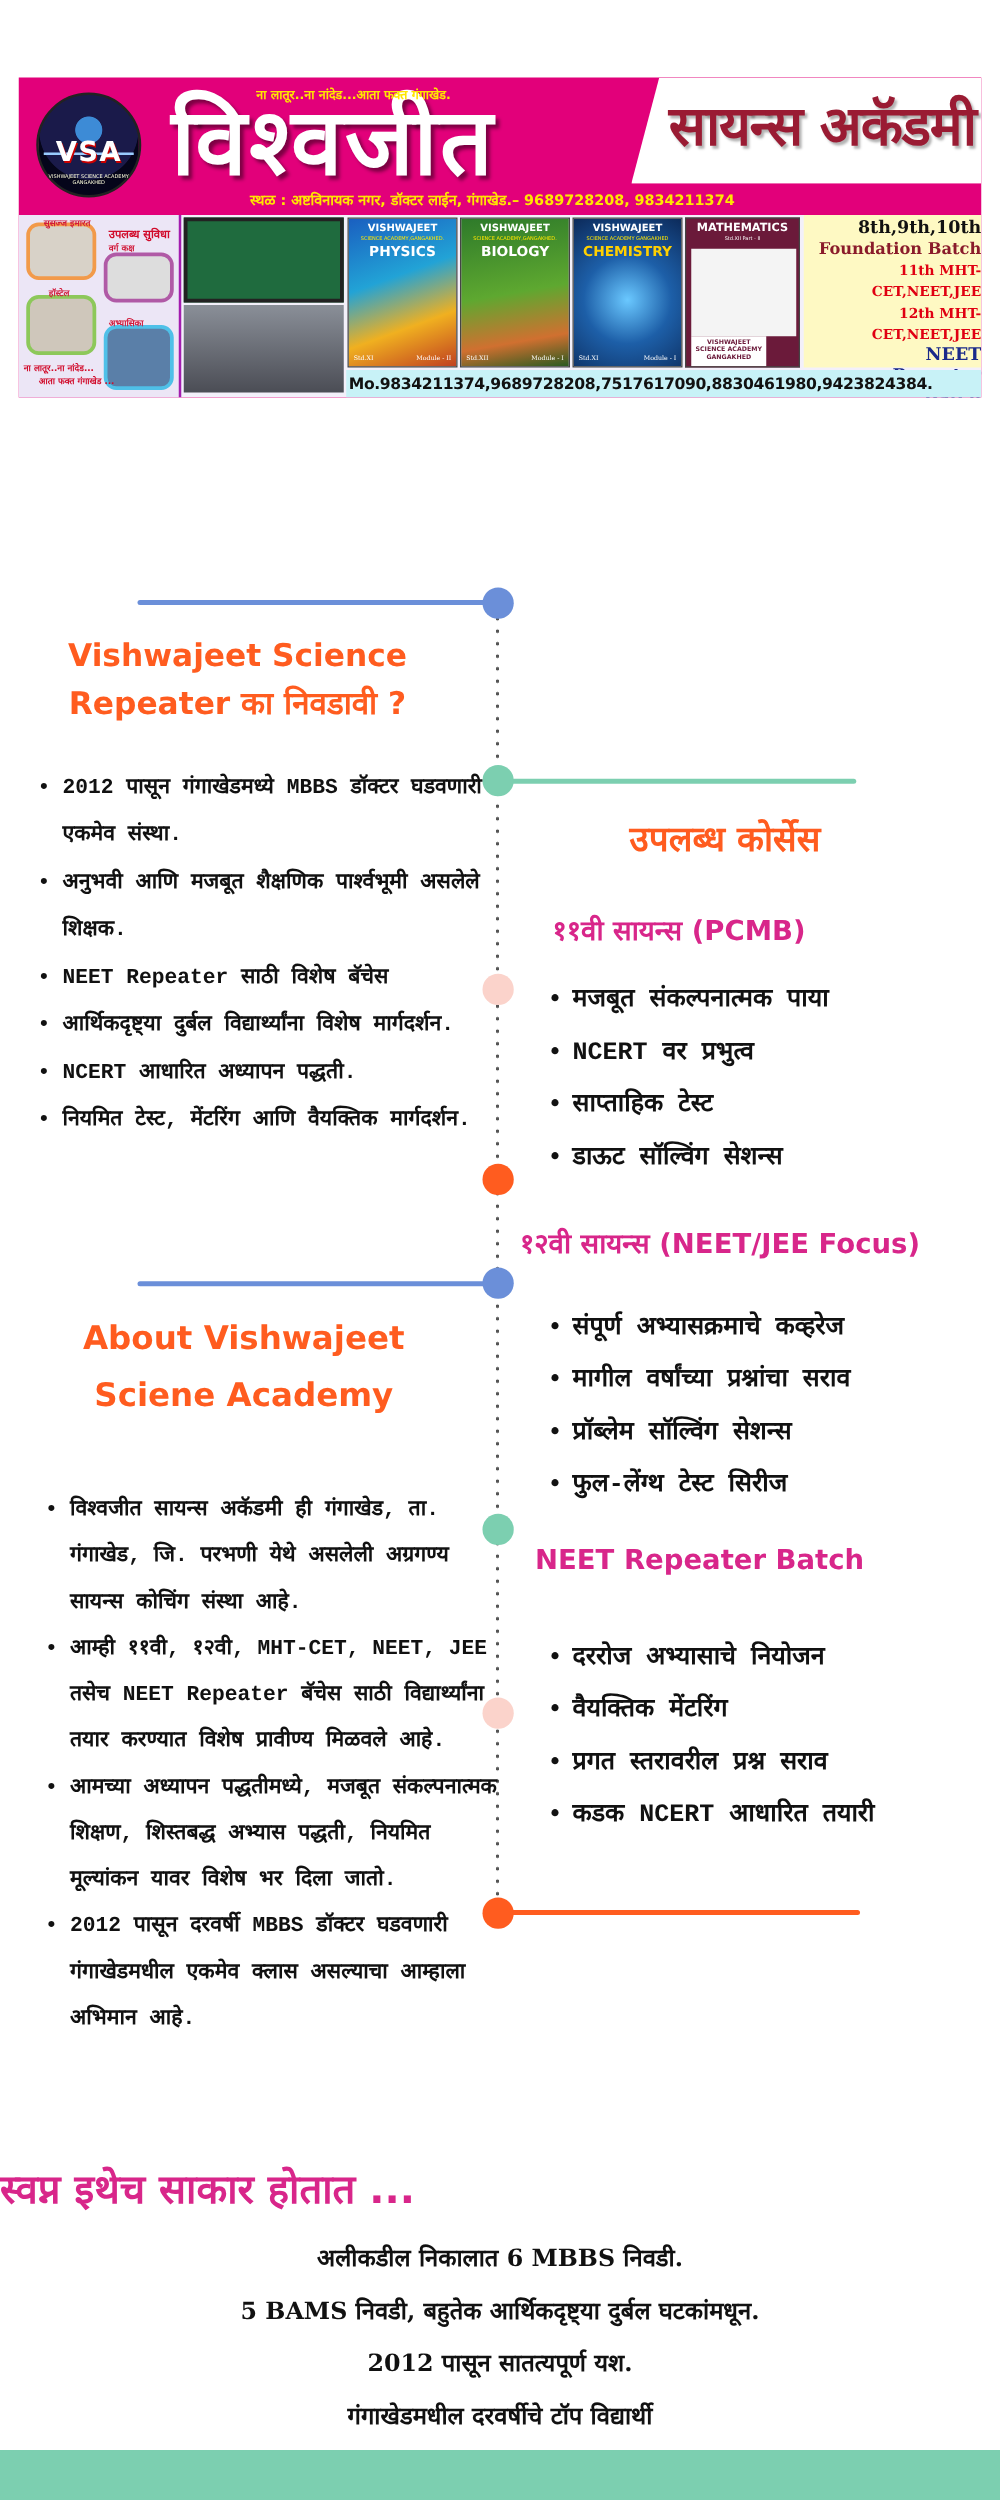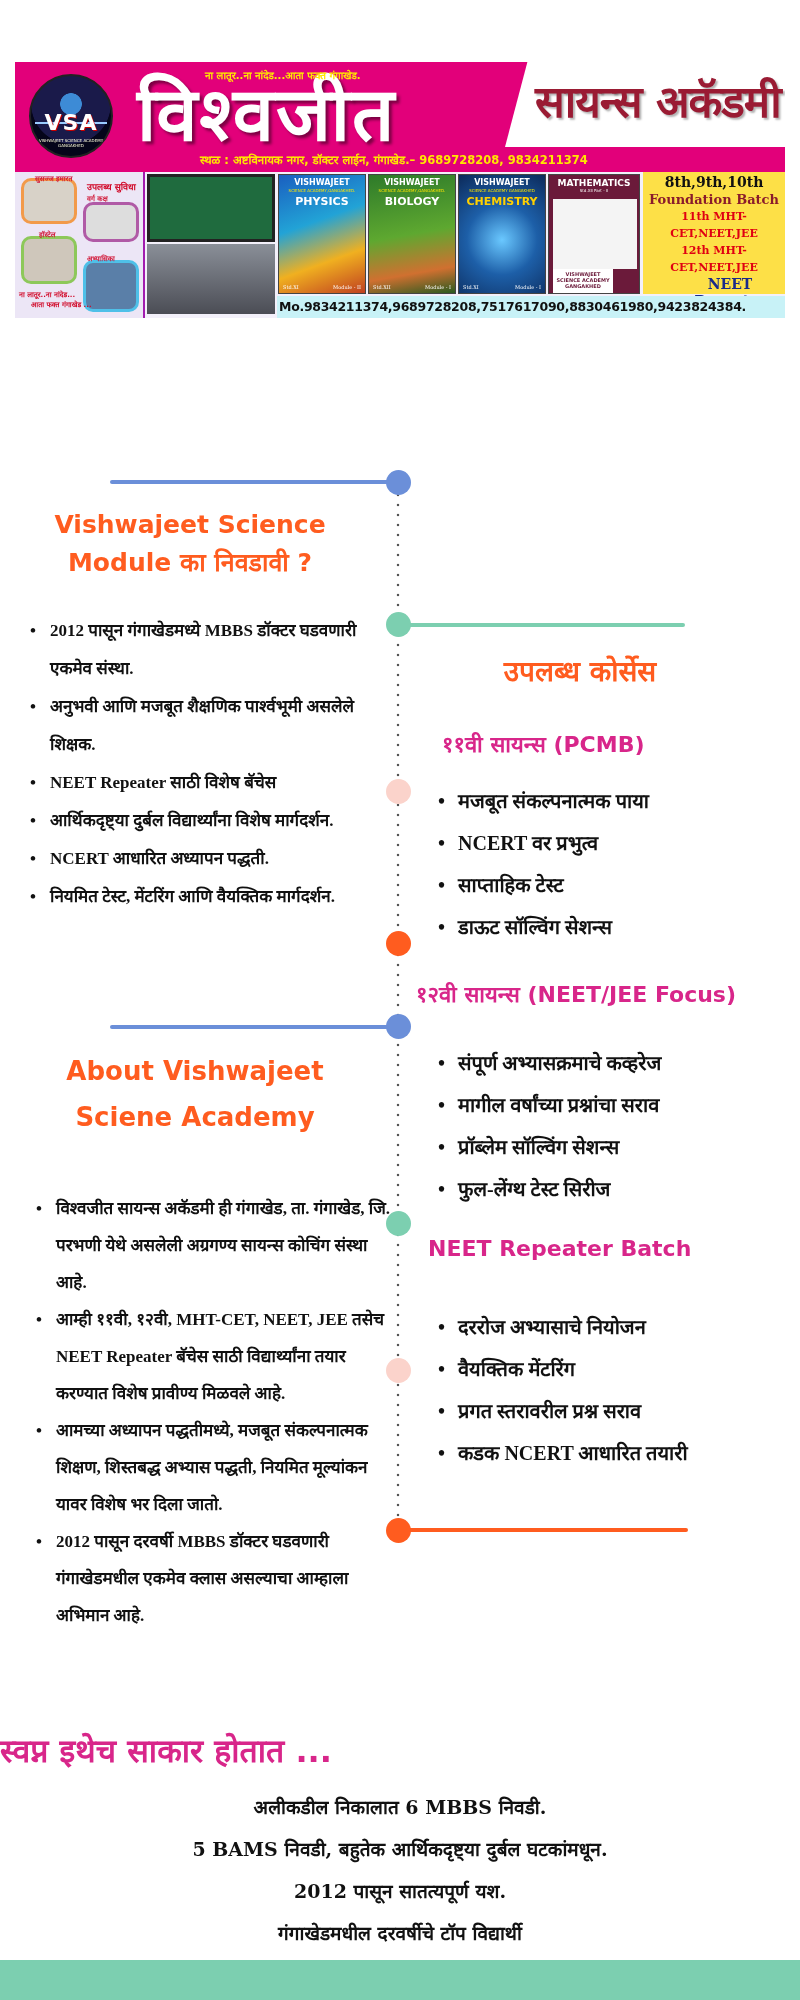--- a/index.html
+++ b/index.html
@@ -27,38 +27,38 @@
   .fac-label { position: absolute; color: #d11a3a; font-family: "DejaVu Sans", sans-serif; font-size: 7px; font-weight: bold; }
   .fac-title { position: absolute; left: 72px; top: 8px; color: #d10a2a; font-family: "DejaVu Sans", sans-serif; font-size: 9px; font-weight: bold; }
   .fac-foot { position: absolute; left: 4px; top: 118px; color: #d10a2a; font-family: "DejaVu Sans", sans-serif; font-size: 7px; font-weight: bold; line-height: 10px; }
   .classroom-top { position: absolute; left: 132px; top: 2px; width: 128px; height: 68px; background: #1f6b3e; border: 3px solid #222; }
   .classroom-bottom { position: absolute; left: 132px; top: 72px; width: 128px; height: 70px; background: linear-gradient(#8a8f98, #4b4d55); }
   .book { position: absolute; top: 2px; width: 88px; height: 120px; overflow: hidden; border: 1px solid #444; }
   .book-brand { position: absolute; left: 0; right: 0; top: 3px; text-align: center; color: #fff; font-family: "DejaVu Sans", sans-serif; font-weight: bold; font-size: 8px; }
   .book-sub { position: absolute; left: 0; right: 0; top: 13px; text-align: center; color: #ffe600; font-family: "DejaVu Sans", sans-serif; font-size: 4px; }
   .book-title { position: absolute; left: 0; right: 0; top: 20px; text-align: center; color: #fff; font-family: "DejaVu Sans", sans-serif; font-weight: bold; font-size: 11px; }
   .book-foot { position: absolute; left: 4px; right: 4px; bottom: 3px; color: #fff; font-family: "DejaVu Serif", serif; font-size: 5px; display: flex; justify-content: space-between; }
-  .batch-box { position: absolute; left: 628px; top: 0; width: 142px; height: 122px; background: #fde047; text-align: center; font-family: "DejaVu Serif", serif; font-weight: bold; padding-top: 2px; }
+  .batch-box { position: absolute; left: 628px; top: 0; width: 142px; height: 122px; background: #fef9c3; text-align: right; font-family: "DejaVu Serif", serif; font-weight: bold; padding-top: 2px; }
   .batch-box div { line-height: 17px; }
   .b1 { color: #111; font-size: 14px; }
   .b2 { color: #8a1b2b; font-size: 13px; }
   .b3 { color: #e00012; font-size: 11px; }
   .b4 { color: #1a2a8a; font-size: 14px; padding-left: 32px; }
   .mobile { position: absolute; left: 262px; top: 124px; width: 508px; height: 22px; background: #c8f2f7; color: #111; font-family: "DejaVu Sans", sans-serif; font-weight: bold; font-size: 12.5px; line-height: 22px; padding-left: 2px; white-space: nowrap; letter-spacing: -0.3px; }
 
   
   .vline { position: absolute; left: 396px; top: 490px; width: 4px; height: 1035px;
            background-image: radial-gradient(circle, #555 1.4px, transparent 1.6px); background-size: 4px 10px; background-repeat: repeat-y; }
   .dot { position: absolute; width: 25px; height: 25px; border-radius: 50%; }
   .hline { position: absolute; height: 4px; border-radius: 2px; }
 
   .heading-orange { position: absolute; color: #ff5c1f; font-family: "DejaVu Sans", sans-serif; font-weight: bold; text-align: center; }
   .heading-pink { position: absolute; color: #d8268a; font-family: "DejaVu Sans", sans-serif; font-weight: bold; }
 
-  ul.blist { position: absolute; list-style: none; font-family: Liberation Serif, serif; font-weight: bold; color: #111; }
+  ul.blist { position: absolute; list-style: none; font-family: Liberation Mono, monospace; font-weight: bold; color: #111; }
   ul.blist li { position: relative; padding-left: 20px; }
   ul.blist li::before { content: "\2022"; position: absolute; left: 0; top: 0; }
 
   .left1 { left: 30px; top: 612px; width: 370px; font-size: 17px; line-height: 38px; }
   .left2 { left: 36px; top: 1154px; width: 362px; font-size: 17px; line-height: 37px; margin-top: 36px; }
   .right-list { left: 438px; font-size: 20px; line-height: 42px; width: 360px; }
   .right-list li { padding-left: 16px; }
 
   
   .dream-title { position: absolute; left: 0; top: 1728px; width: 800px; text-align: left; color: #d8268a; font-family: "DejaVu Sans", sans-serif; font-weight: bold; font-size: 32px; }
@@ -164,21 +164,21 @@
 <div class="dot" style="left:386px;top:1014px;background:#6b8fd9;"></div>
 
 <div class="dot" style="left:386px;top:1211px;background:#7ccfb0;"></div>
 <div class="dot" style="left:386px;top:1358px;background:#fbd3cb;"></div>
 
 <div class="hline" style="left:400px;top:1528px;width:288px;background:#ff5c1f;"></div>
 <div class="dot" style="left:386px;top:1518px;background:#ff5c1f;"></div>
 
 <div class="heading-orange" style="left:20px;top:506px;width:340px;font-size:25px;line-height:38px;">
   <div>Vishwajeet Science</div>
-  <div>Module का निवडावी ?</div>
+  <div>Repeater का निवडावी ?</div>
 </div>
 <ul class="blist left1">
   <li>2012 पासून गंगाखेडमध्ये MBBS डॉक्टर घडवणारी एकमेव संस्था.</li>
   <li>अनुभवी आणि मजबूत शैक्षणिक पार्श्वभूमी असलेले शिक्षक.</li>
   <li>NEET Repeater साठी विशेष बॅचेस</li>
   <li>आर्थिकदृष्ट्या दुर्बल विद्यार्थ्यांना विशेष मार्गदर्शन.</li>
   <li>NCERT आधारित अध्यापन पद्धती.</li>
   <li>नियमित टेस्ट, मेंटरिंग आणि वैयक्तिक मार्गदर्शन.</li>
 </ul>
 

